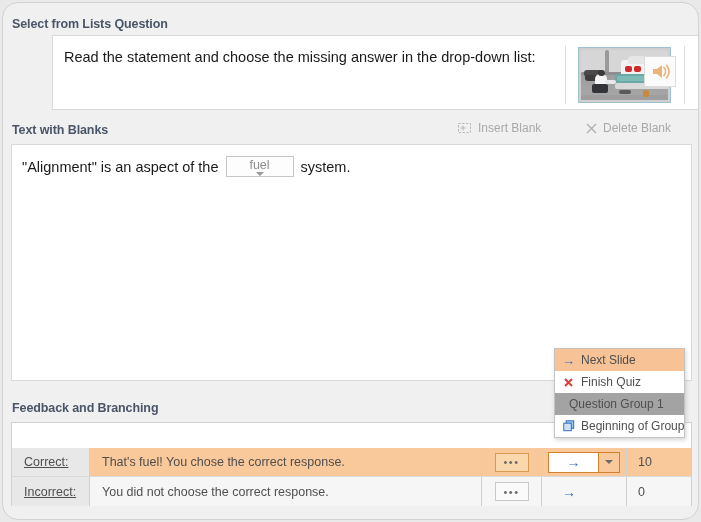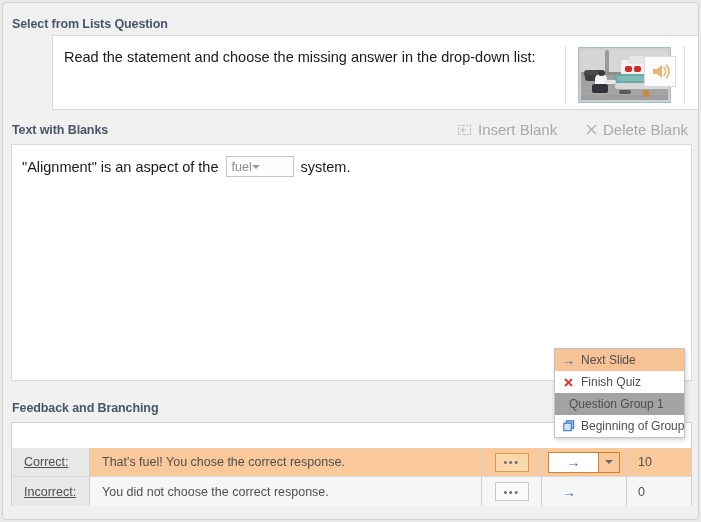--- a/index.html
+++ b/index.html
@@ -4,21 +4,21 @@
 <style>
   html,body{margin:0;padding:0;}
   body{
     width:701px;height:522px;overflow:hidden;
     font-family:"Liberation Sans", sans-serif;
     background:#e9e9e9;
     -webkit-font-smoothing:antialiased;
   }
   .window{
     position:absolute;left:2px;top:2px;width:697px;height:518px;
-    background:#f0f0f0;border:1px solid #d2d2d2;border-radius:4px;
+    background:#f0f0f0;border:1px solid #d2d2d2;border-radius:16px;
     box-sizing:border-box;overflow:hidden;
   }
   .section-title{
     position:absolute;font-size:12.5px;font-weight:bold;color:#4a5568;
     letter-spacing:-0.1px;white-space:nowrap;
   }
   
   #statement-panel{
     position:absolute;left:8px;top:32px;width:681px;height:75px;
     background:#ffffff;border:1px solid #d9d9d9;box-sizing:border-box;margin-left:41px;
@@ -38,35 +38,35 @@
     background:linear-gradient(#c8c8c8 0%,#b9b9b9 46%,#9d9d9d 47%,#a8a8a8 100%);
   }
   .tk{position:absolute;border-radius:2px;}
   #audio-btn{
     position:absolute;left:641px;top:53px;width:32px;height:31px;
     background:#fbfbfb;border:1px solid #dcdcdc;box-sizing:border-box;
   }
   
   #blank-toolbar{position:absolute;left:455px;top:118px;height:18px;}
   .tool-btn{
-    position:absolute;font-size:15px;color:#a9a9a9;white-space:nowrap;
+    position:absolute;font-size:12px;color:#a9a9a9;white-space:nowrap;
   }
   #blanks-panel{
     position:absolute;left:8px;top:141px;width:681px;height:237px;
     background:#ffffff;border:1px solid #d9d9d9;box-sizing:border-box;
   }
   #blank-sentence{
     position:absolute;left:10px;top:11px;font-size:14.5px;color:#1a1a1a;
     white-space:nowrap;display:flex;align-items:center;gap:0;
   }
   #blank-select{
-    display:inline-flex;align-items:center;justify-content:flex-start;
+    display:inline-flex;align-items:center;justify-content:center;
     width:68px;height:21px;margin:0 7px;
     border:1px solid #c6c6c6;background:#fdfdfd;box-sizing:border-box;
-    padding:0 5px;font-size:12.5px;color:#8d8d8d;
+    padding:0 5px;font-size:12.5px;color:#8d8d8d;flex-direction:column;
   }
   .chev{
     width:0;height:0;border-left:4px solid transparent;
     border-right:4px solid transparent;border-top:4px solid #9a9a9a;
   }
   
   #fb-table{
     position:absolute;left:8px;top:419px;width:681px;height:84px;
     border:1px solid #d0d0d0;box-sizing:border-box;background:#fff;
     font-size:12.5px;color:#4f4f4f;

